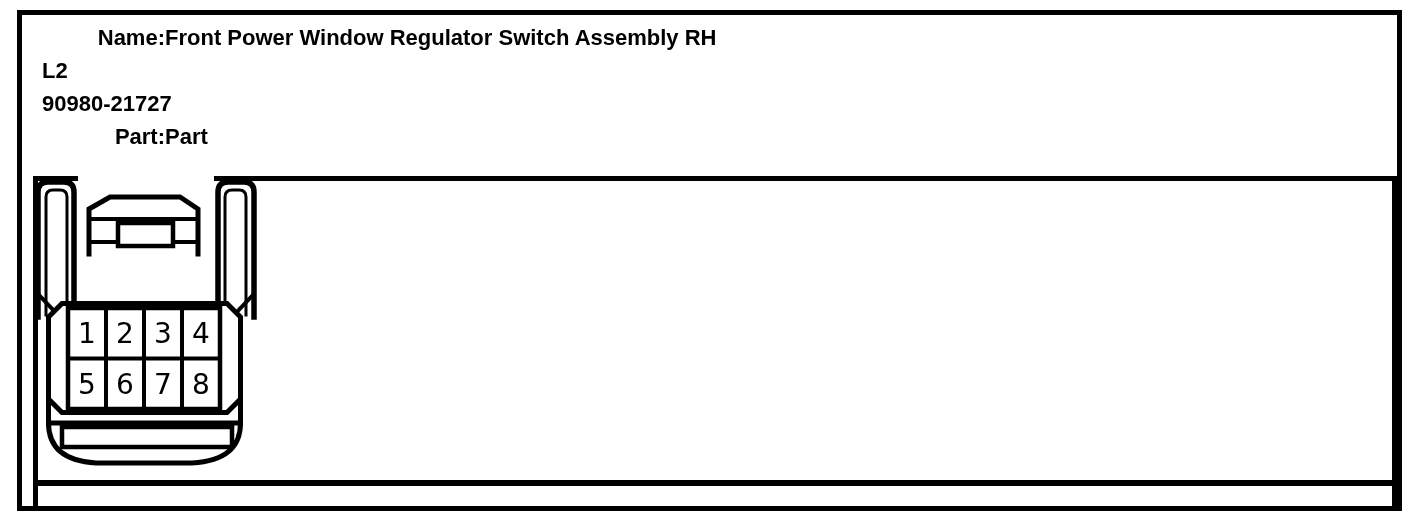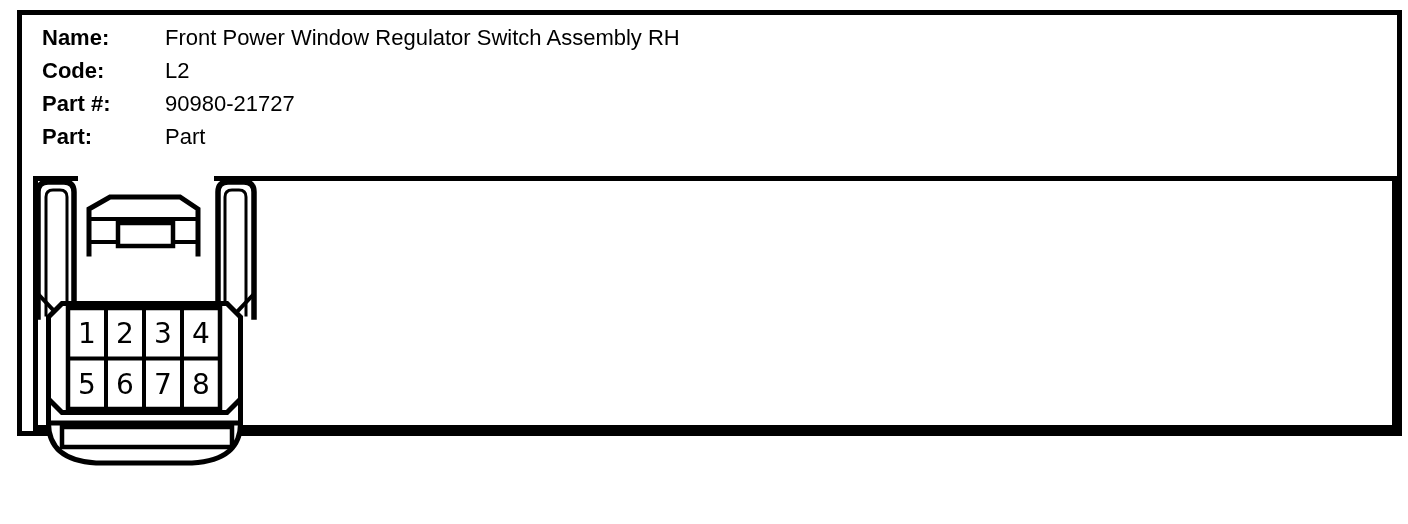--- a/index.html
+++ b/index.html
@@ -5,42 +5,43 @@
   html, body {
     margin: 0; padding: 0;
     width: 1408px; height: 524px;
     background: #ffffff;
     font-family: "Liberation Sans", sans-serif;
     overflow: hidden;
   }
   .frame {
     position: absolute;
     left: 17px; top: 10px;
-    width: 1385px; height: 426px;
+    width: 1385px; height: 501px;
     border: 5px solid #000;
     box-sizing: border-box;
     background: #fff;
+    text-align: right;
   }
   .header {
     position: absolute;
     left: 20px; top: 6px;
   }
   .info-row {
     display: flex;
     font-size: 22px;
     line-height: 33px;
     color: #000;
     white-space: nowrap;
   }
   .info-label {
     font-weight: bold;
     width: 123px;
     flex: 0 0 123px;
   }
-  .info-value { font-weight: normal; }
+  .info-value { font-weight: bold; }
   .conn-table {
     position: absolute;
     left: 11px; top: 161px; right: 0; bottom: 0;
     border: 5px solid #000;
     border-bottom: none;
     box-sizing: border-box;
     display: flex;
     flex-direction: column;
     background: #fff;
   }
@@ -65,25 +66,23 @@
 <body>
 
 <div class="frame">
 
   <div class="header">
     <div class="info-row">
       <span class="info-label">Name:</span>
       <span class="info-value">Front Power Window Regulator Switch Assembly RH</span>
     </div>
     <div class="info-row">
-      <span class="info-label">Code:</span>
       <span class="info-value">L2</span>
     </div>
     <div class="info-row">
-      <span class="info-label">Part #:</span>
       <span class="info-value">90980-21727</span>
     </div>
     <div class="info-row">
       <span class="info-label">Part:</span>
       <span class="info-value">Part</span>
     </div>
   </div>
 
   <div class="conn-table">
     <div class="row-main">

